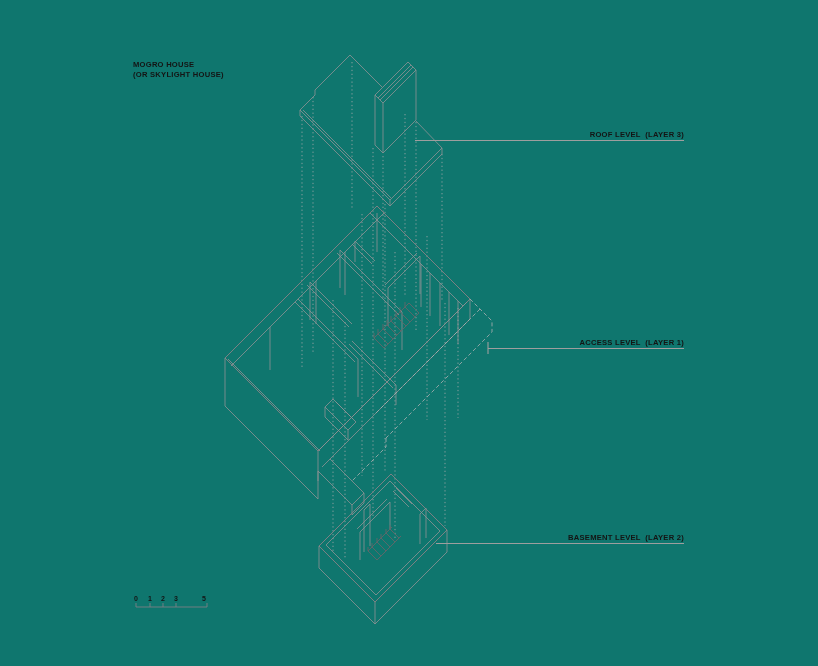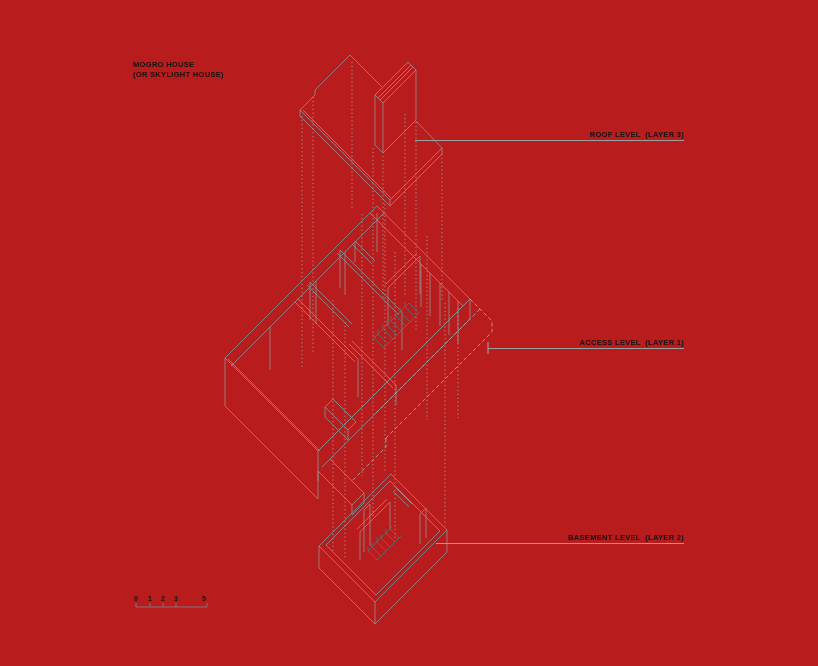--- a/index.html
+++ b/index.html
@@ -1,17 +1,17 @@
 <!DOCTYPE html>
 <html><head>
 <meta charset="utf-8">
 <style>
   html,body{margin:0;padding:0;background:#ffffff;}
   .canvas{
-    position:relative;width:818px;height:666px;background:#b91c1c;overflow:hidden;
+    position:relative;width:818px;height:666px;background:#0f766e;overflow:hidden;
     font-family:"Liberation Sans", sans-serif;
   }
   svg{display:block;}
   svg text{
     fill:#141414;font-family:"Liberation Sans", sans-serif;font-weight:bold;
     white-space:pre;letter-spacing:0.25px;
   }
   .t-title{font-size:7.6px;}
   .t-label{font-size:7.6px;}
   .t-scale{font-size:7px;letter-spacing:0px;}

